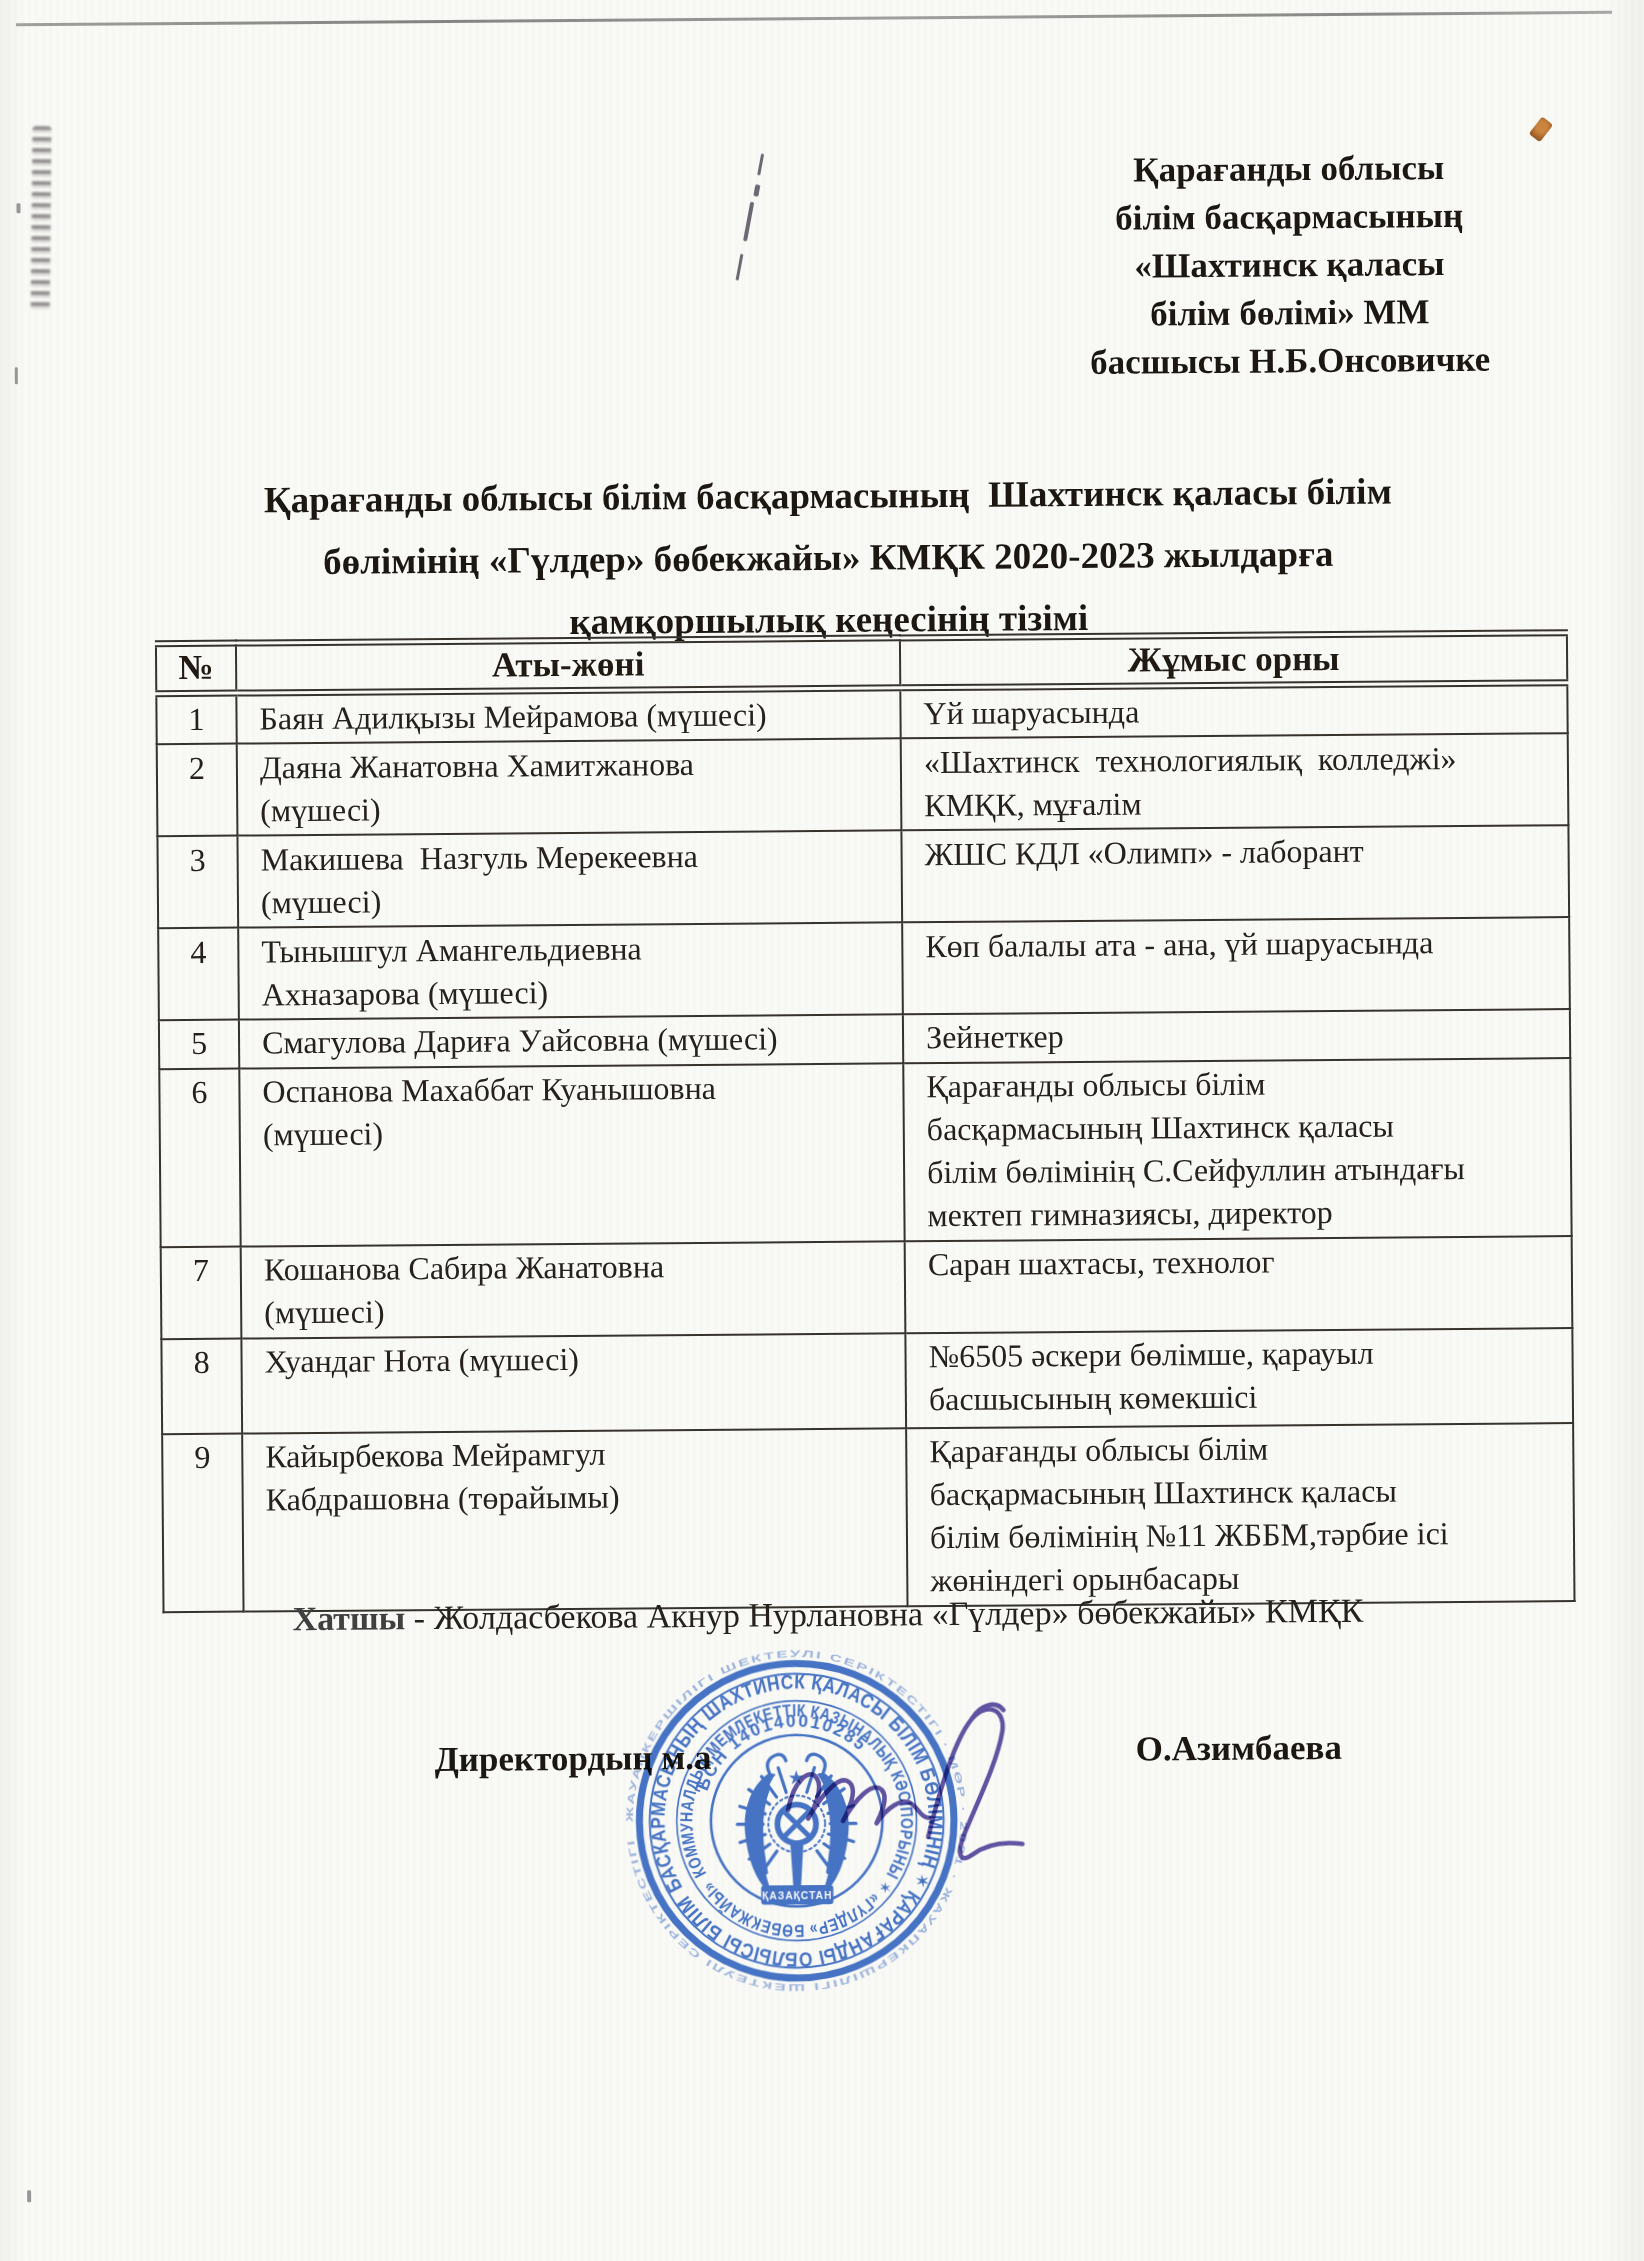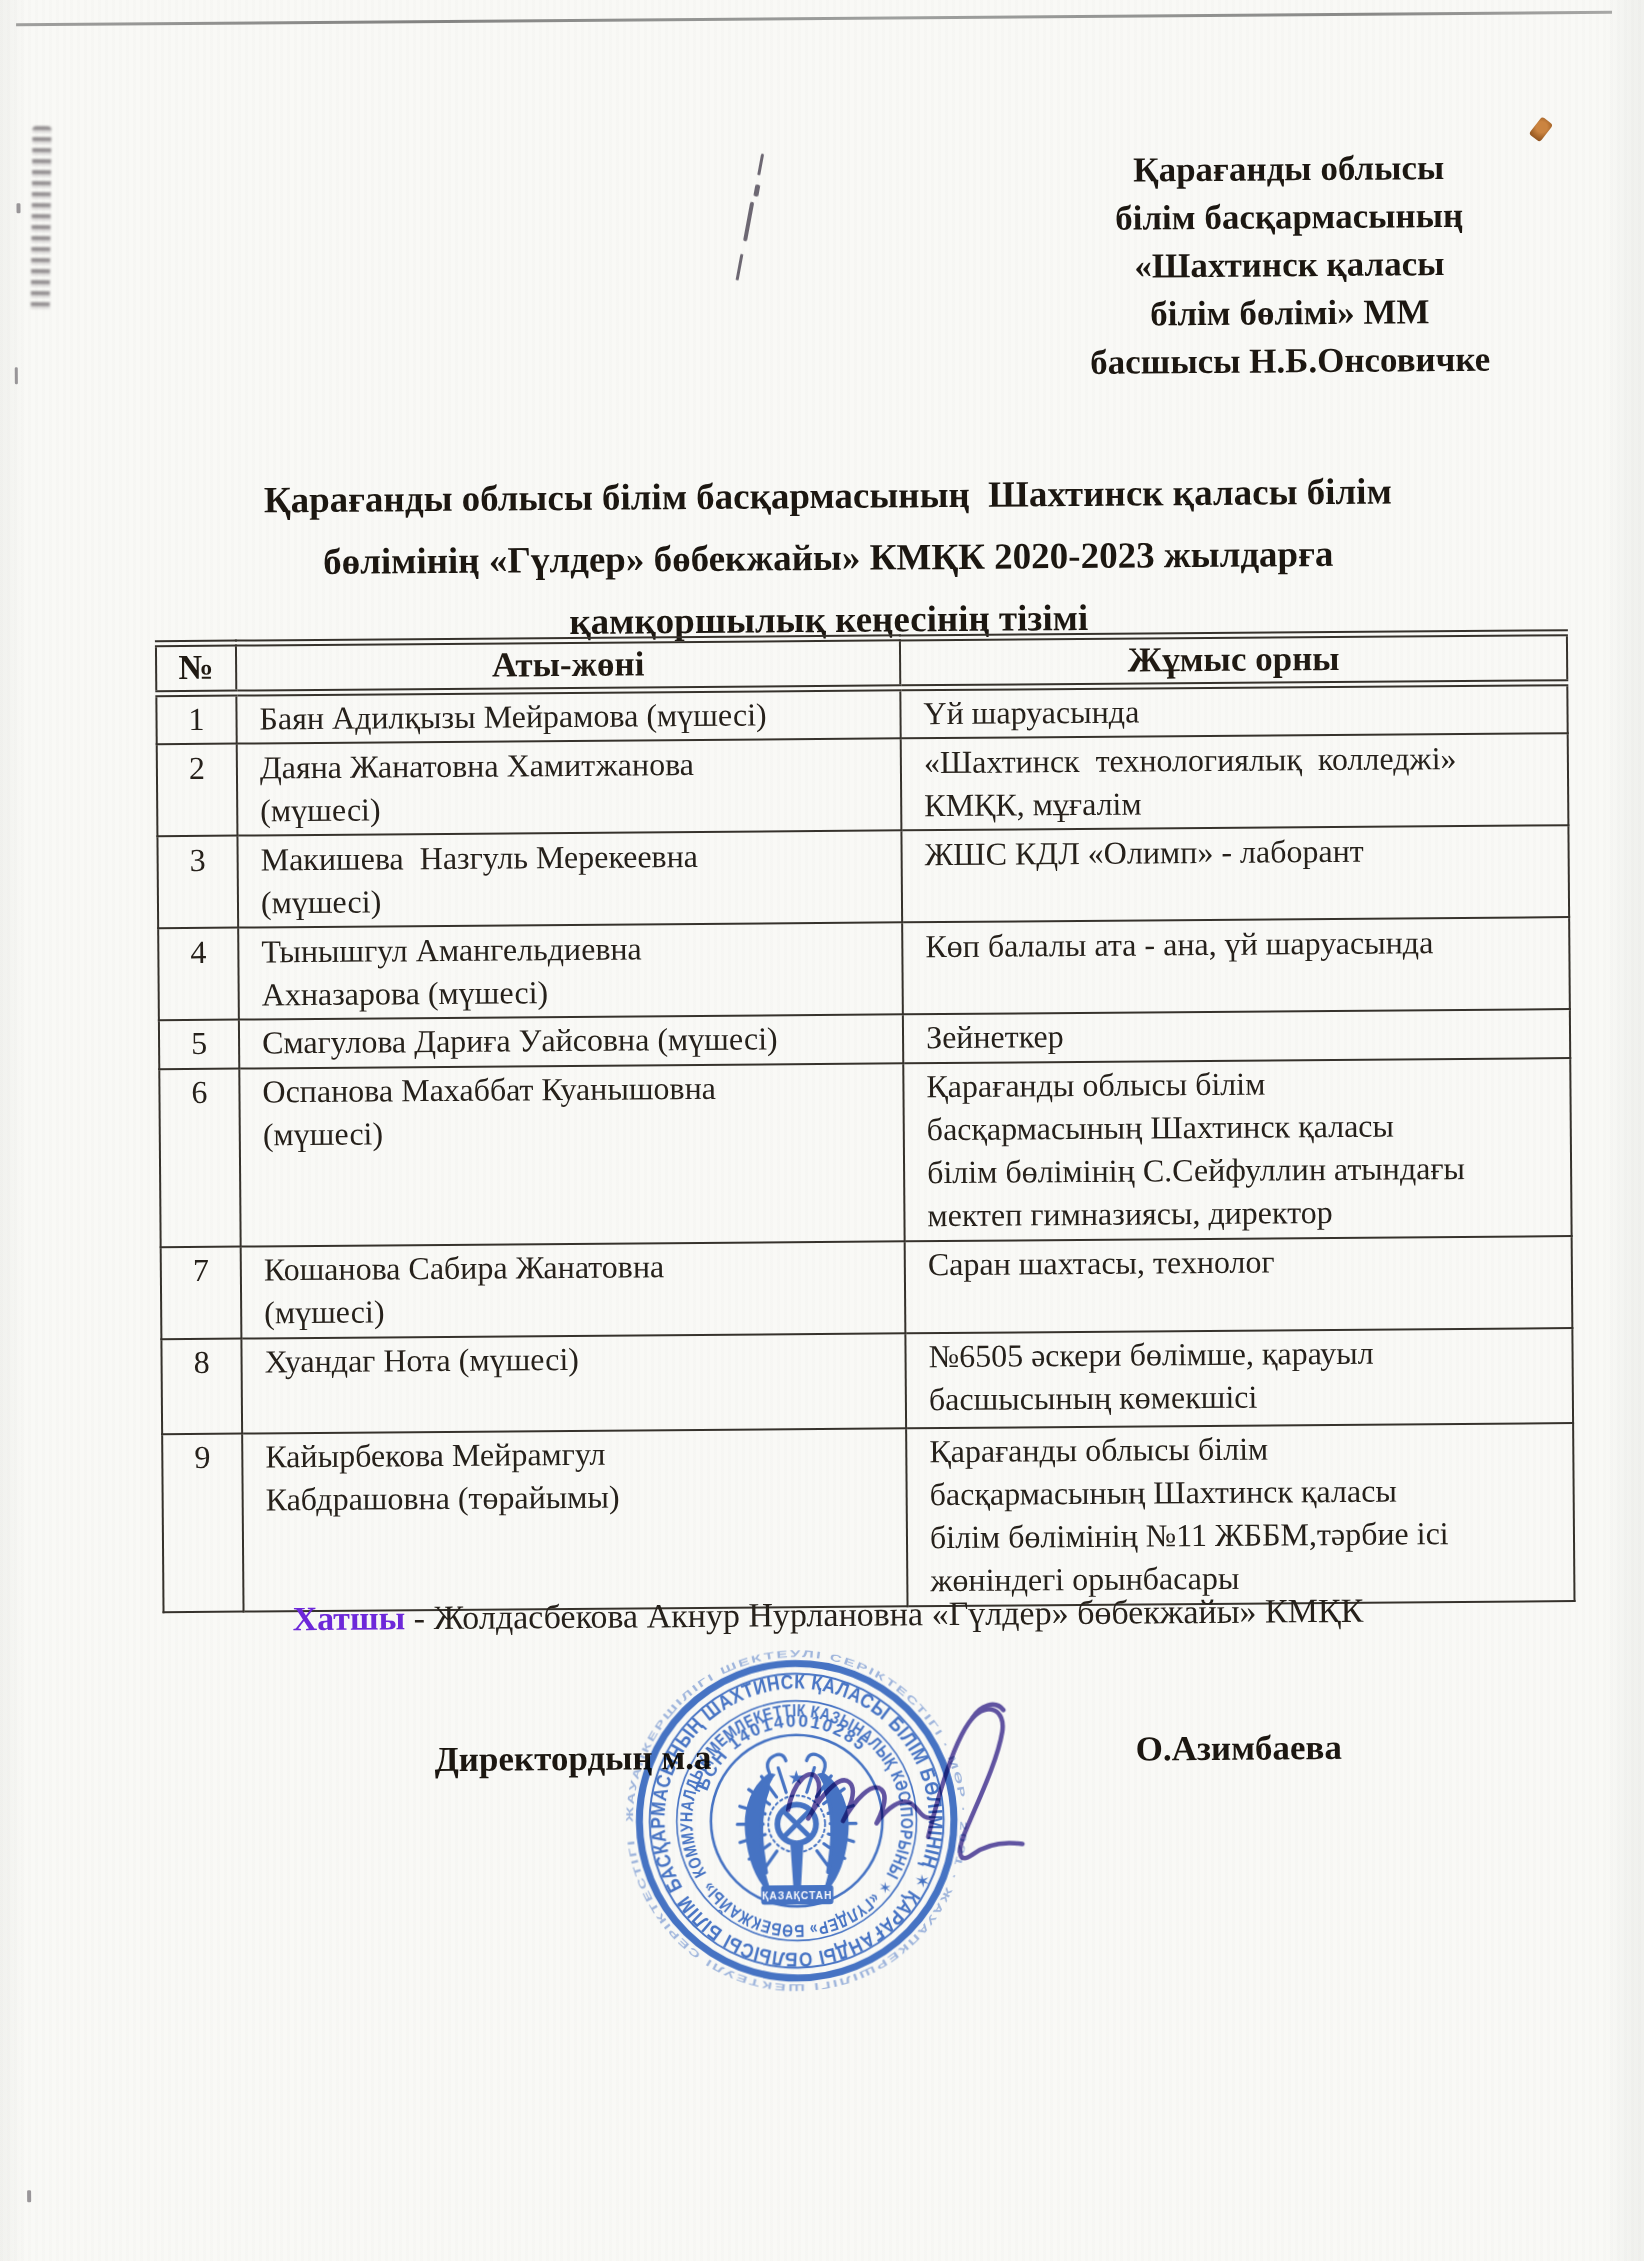--- a/index.html
+++ b/index.html
@@ -54,21 +54,21 @@
   tbody tr:nth-of-type(3){height:86px;}
   tbody tr:nth-of-type(4){height:89px;}
   tbody tr:nth-of-type(5){height:46px;}
   tbody tr:nth-of-type(6){height:169px;}
   tbody tr:nth-of-type(7){height:88px;}
   tbody tr:nth-of-type(8){height:95px;}
   tbody tr:nth-of-type(9){height:170px;}
 
   
   .secretary{position:absolute;left:287px;top:1596px;width:1288px;font-size:34px;color:#26211b;}
-  .secretary b{color:#6d28d9;}
+  .secretary b{color:#404040;}
   .signoff-role{position:absolute;left:428px;top:1737px;font-size:35px;font-weight:bold;color:#1c1711;z-index:3;}
   .signoff-name{position:absolute;left:1129px;top:1732px;font-size:35px;font-weight:bold;color:#1c1711;z-index:3;}
 
   
   svg.stamp{position:absolute;left:609px;top:1640px;width:361px;height:361px;z-index:5;
     mix-blend-mode:multiply;opacity:.94;filter:blur(0.3px);}
   svg.signature{position:absolute;left:734px;top:1643px;width:361px;height:271px;z-index:6;
     mix-blend-mode:multiply;filter:blur(0.2px);}
 </style>
 </head>

